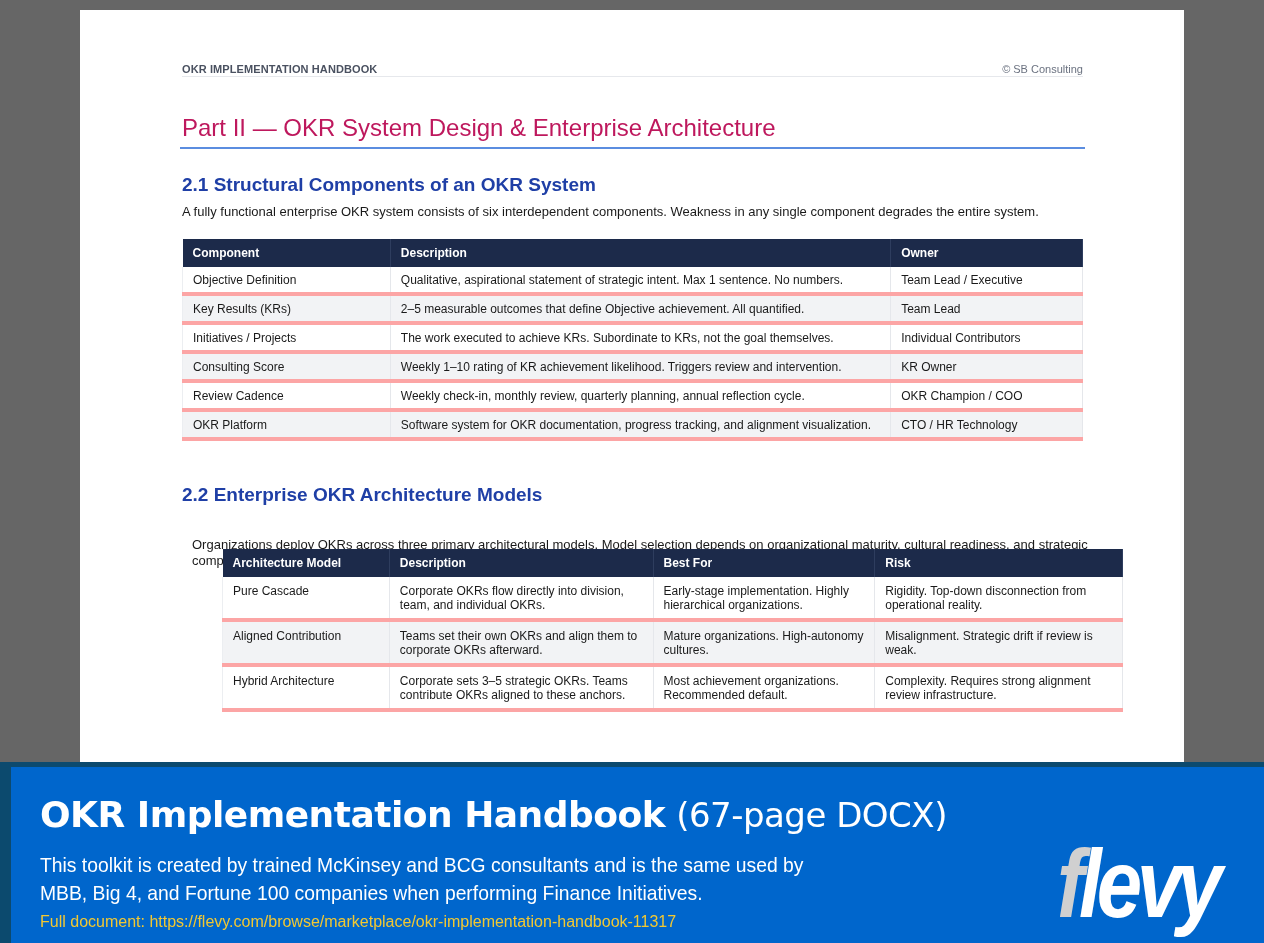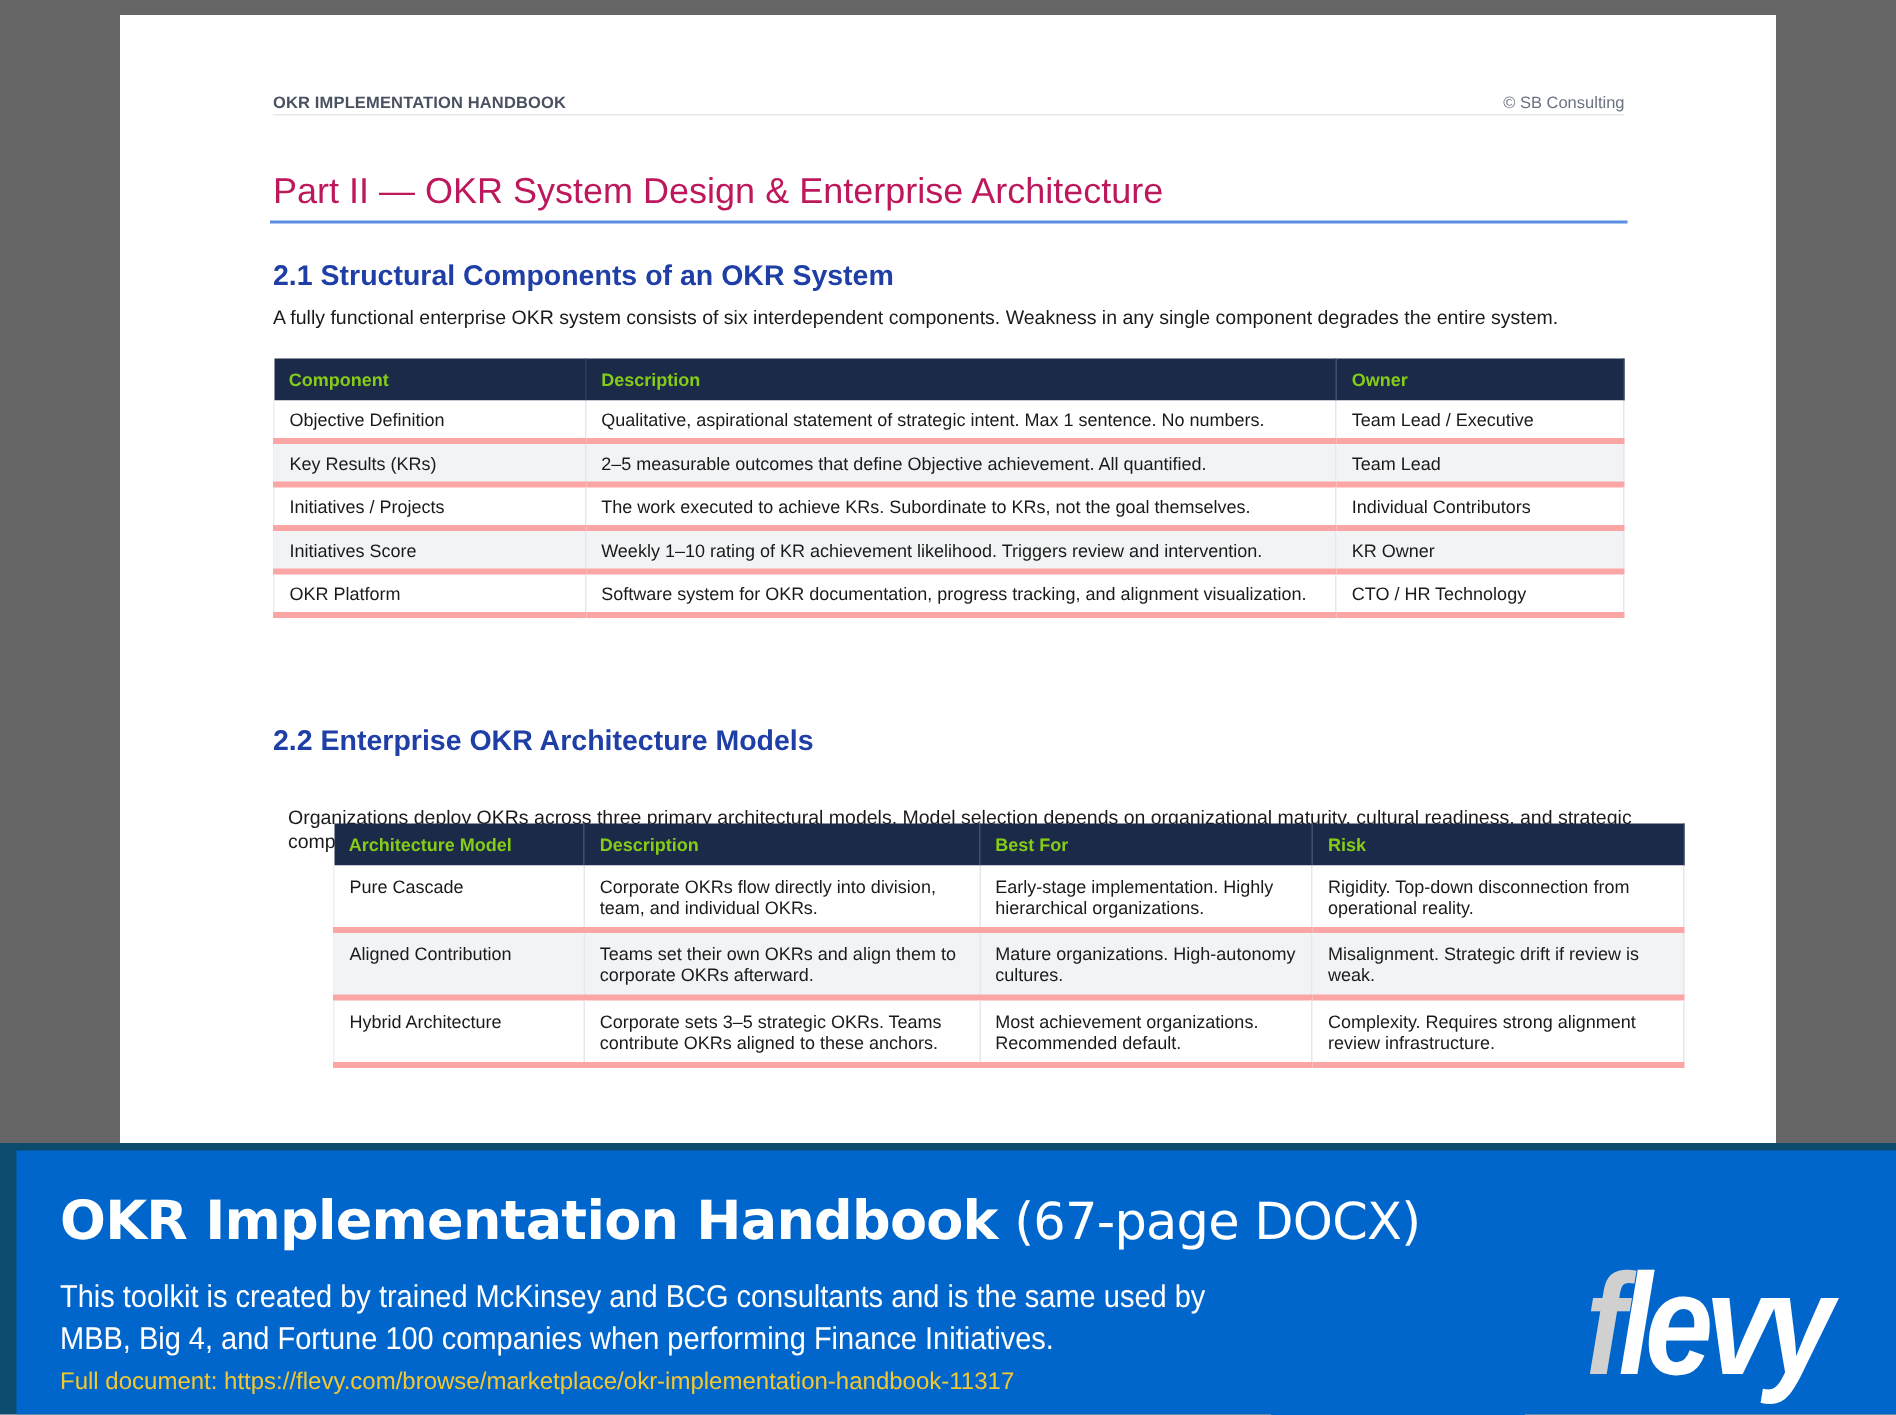--- a/index.html
+++ b/index.html
@@ -33,21 +33,21 @@
     }
     .section-intro {
       position: absolute; left: 0; width: 901px; font-size: 13px; color: #1a1a1a; line-height: 16px;
     }
 
     table.doc {
       position: absolute; left: 0; width: 901px; border-collapse: collapse;
       font-size: 12px; color: #1a1a1a;
     }
     table.doc th {
-      background: #1c2a4a; color: #84cc16; font-weight: bold; text-align: left;
+      background: #1c2a4a; color: #ffffff; font-weight: bold; text-align: left;
       padding: 0 10px; height: 28px; font-size: 12px; border-right: 1px solid #2e3d5e;
     }
     table.doc td {
       padding: 5px 10px; vertical-align: top; line-height: 14px;
       border-right: 1px solid #e5e7eb; border-bottom: 4px solid #fca5a5;
     }
     table.doc tr:nth-child(even) td { background: #f2f3f5; }
     table.doc tr:nth-child(odd) td { background: #ffffff; }
     table.doc td:first-child { border-left: 1px solid #eceef1; }
 
@@ -123,23 +123,28 @@
           <td>Key Results (KRs)</td>
           <td>2–5 measurable outcomes that define Objective achievement. All quantified.</td>
           <td>Team Lead</td>
         </tr>
         <tr>
           <td>Initiatives / Projects</td>
           <td>The work executed to achieve KRs. Subordinate to KRs, not the goal themselves.</td>
           <td>Individual Contributors</td>
         </tr>
         <tr>
-          <td>Initiatives Score</td>
+          <td>Consulting Score</td>
           <td>Weekly 1–10 rating of KR achievement likelihood. Triggers review and intervention.</td>
           <td>KR Owner</td>
+        </tr>
+        <tr>
+          <td>Review Cadence</td>
+          <td>Weekly check-in, monthly review, quarterly planning, annual reflection cycle.</td>
+          <td>OKR Champion / COO</td>
         </tr>
         <tr>
           <td>OKR Platform</td>
           <td>Software system for OKR documentation, progress tracking, and alignment visualization.</td>
           <td>CTO / HR Technology</td>
         </tr>
       </tbody>
     </table>
 
     <h2 class="section-title" style="top:474px;">2.2  Enterprise OKR Architecture Models</h2>

